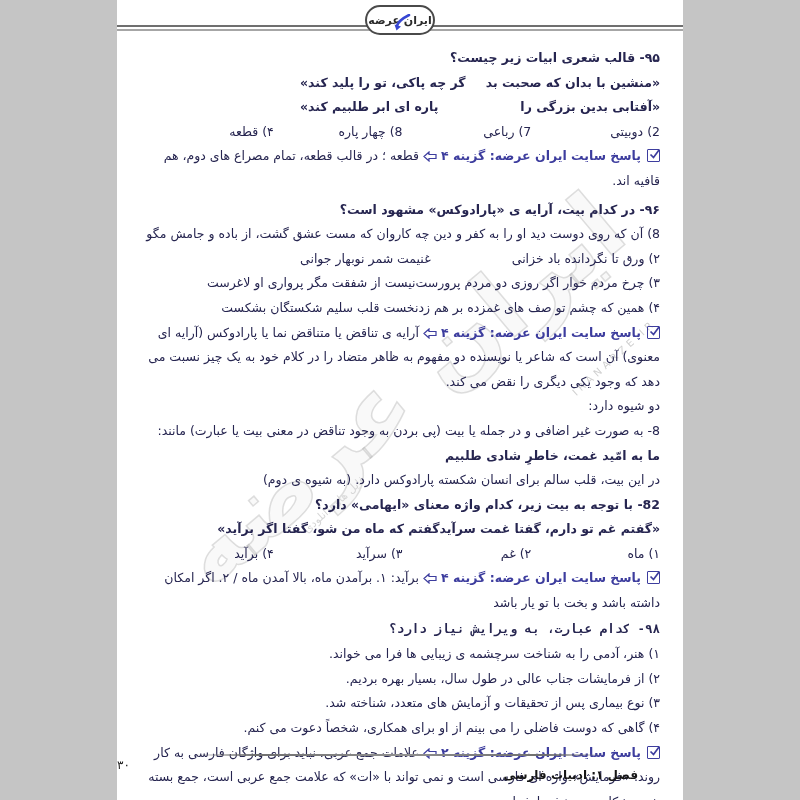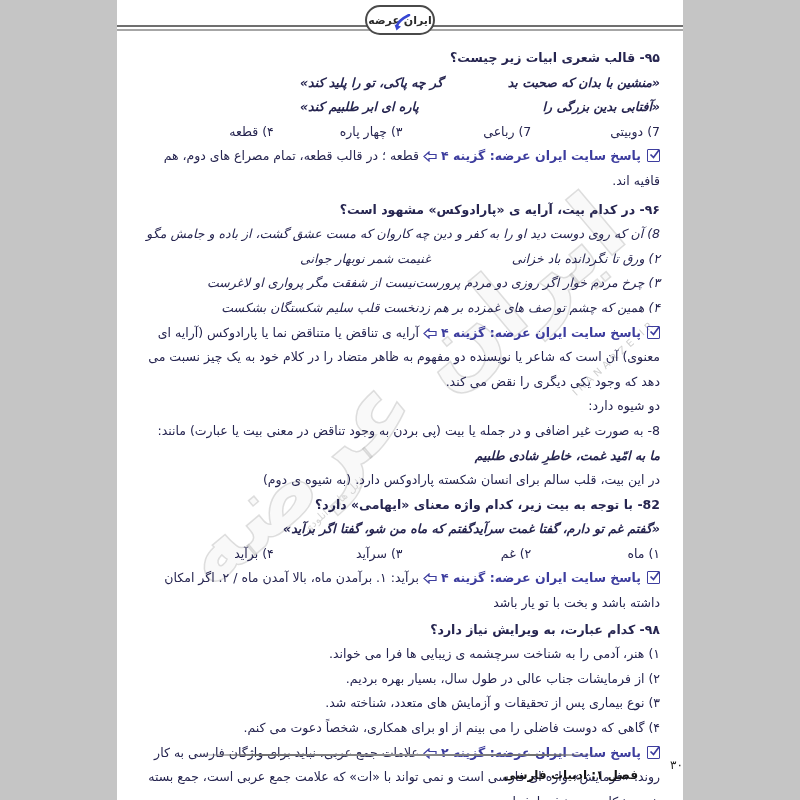--- a/index.html
+++ b/index.html
@@ -39,39 +39,39 @@
   }
   .wm-fa{
     position:absolute;top:498px;left:178px;transform:rotate(-42deg);
     font-size:11px;letter-spacing:2px;color:#d6d6d6;z-index:0;pointer-events:none;
   }
   
   .content{position:absolute;top:46px;left:0;right:0;padding:0 23px 0 28px;z-index:1;}
   .content p{margin:0;line-height:24.6px;text-align:right;}
   .qtitle{font-weight:bold;}
   .mt4{margin-top:4px !important;}
-  .mt2{margin-top:2px !important;}
+  .mt2{margin-top:2px !important;font-family:Liberation Mono, monospace;}
   .verse{display:flex;justify-content:space-between;padding-left:155px;font-weight:bold;}
   .verse.plain{font-weight:normal;}
-  .verse .hemi{white-space:nowrap;font-style:italic;}
+  .verse .hemi{white-space:nowrap;}
   .optrow{display:flex;}
   .optrow span{width:25%;}
   .ans{text-align:center;}
   .albl{color:#3d3d9e;font-weight:bold;}
   .chk{display:inline-block;width:11px;height:11px;border:1.6px solid #3d3d9e;border-radius:1px;
        vertical-align:-2px;margin-left:6px;position:relative;}
   .chk svg{position:absolute;left:0;top:-2px;}
   .arrow-ic{vertical-align:-2px;margin:0 4px;}
   
   .footer-rule{
     position:absolute;top:754px;left:50%;transform:translateX(-50%);
     width:412px;height:2px;z-index:1;
     background:linear-gradient(to right, rgba(120,120,120,0), #6f6f6f 15%, #909090 50%, #6f6f6f 85%, rgba(120,120,120,0));
   }
-  .page-num{position:absolute;top:758px;left:0;right:0;text-align:right;font-size:12px;color:#1e1e1e;z-index:1;}
+  .page-num{position:absolute;top:758px;left:0;right:0;text-align:left;font-size:12px;color:#1e1e1e;z-index:1;}
   .chapter{position:absolute;top:768px;right:45px;font-weight:bold;font-size:12px;color:#161616;z-index:1;}
 </style>
 </head>
 <body>
 
 <div class="sheet">
 
   <div class="wm-big">ایران عرضه</div>
   <div class="wm-latin">IRANARZE.IR</div>
   <div class="wm-fa">فایل های دانلودی</div>
@@ -90,23 +90,23 @@
     <p class="qtitle">۹۵- قالب شعری ابیات زیر چیست؟</p>
     <p class="verse">
       <span class="hemi">«منشین با بدان که صحبت بد</span>
       <span class="hemi">گر چه پاکی، تو را پلید کند»</span>
     </p>
     <p class="verse">
       <span class="hemi">«آفتابی بدین بزرگی را</span>
       <span class="hemi">پاره ای ابر طلبیم کند»</span>
     </p>
     <p class="optrow">
-      <span>7) دوبیتی</span>
+      <span>2) دوبیتی</span>
       <span>7) رباعی</span>
-      <span>۳) چهار پاره</span>
+      <span>8) چهار پاره</span>
       <span>۴) قطعه</span>
     </p>
     <p class="ans">
       <span class="chk"><svg width="13" height="13" viewBox="0 0 13 13">
             <path d="M2.5 6.5 L5.5 9.5 L11 2" fill="none" stroke="#3d3d9e" stroke-width="1.7"></path>
           </svg></span><span class="albl">پاسخ سایت ایران عرضه: گزینه ۴</span><svg class="arrow-ic" width="14" height="11" viewBox="0 0 14 11">
           <path d="M1 5.5 L6 1 L6 3.5 L13 3.5 L13 7.5 L6 7.5 L6 10 Z" fill="#ffffff" stroke="#3d3d9e" stroke-width="1.2"></path>
         </svg><span>قطعه ؛ در قالب قطعه، تمام مصراع های دوم، هم قافیه اند.</span>
     </p>
 

